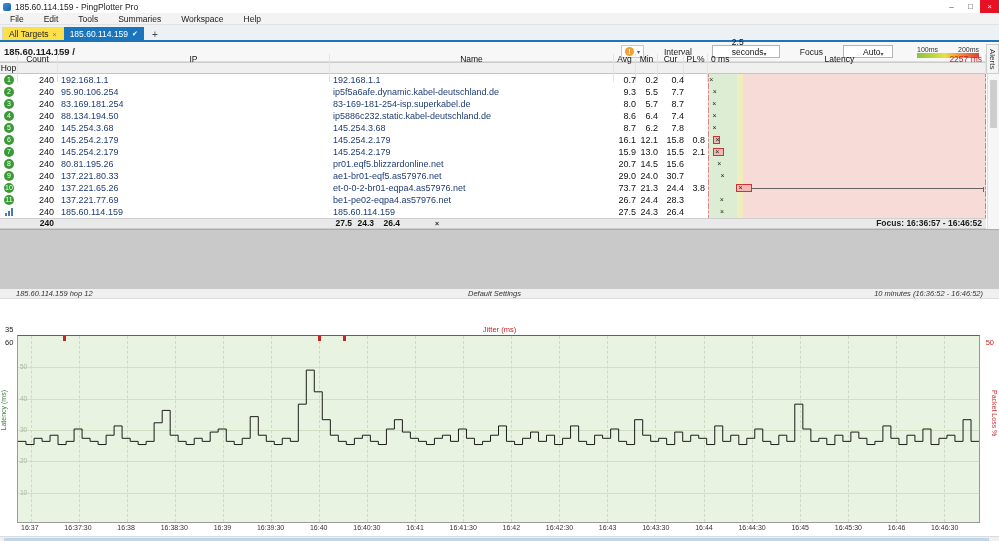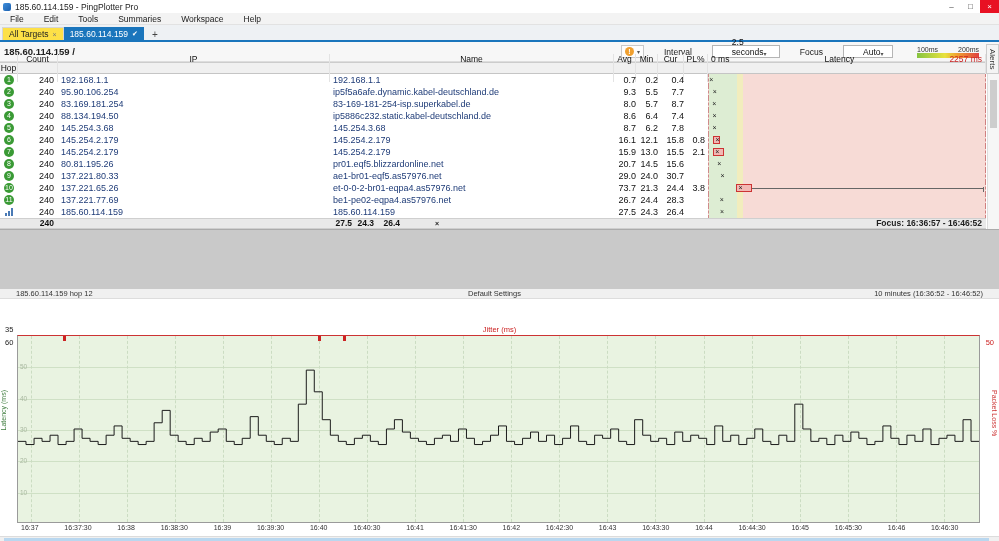--- a/index.html
+++ b/index.html
@@ -92,21 +92,21 @@
   .rt .col-count { text-align:right; padding-right:4px; }
   .rt .rtlabel { text-align:right; padding-right:6px; }
   .rt .col-avg, .rt .col-min, .rt .col-cur { text-align:right; }
   .rtgraph { position:relative; }
   .rtgraph .focus { position:absolute; right:4px; top:0; font-weight:bold; color:#222; }
 
   .grayfill { height:60px; background:#c9c9c9; border-top:1px solid #ababab; }
 
   
   .timeline { position:relative; background:#fff; }
-  .tl-header { height:10px; display:flex; align-items:flex-end; background:#f0f0f0; border-bottom:1px solid #ddd; font-size:7.5px; color:#333; }
+  .tl-header { height:10px; display:flex; align-items:flex-end; background:#f0f0f0; border-bottom:1px solid #ddd; font-size:7.5px; color:#333;font-style:italic; }
   .tl-header .left { width:220px; padding-left:16px; }
   .tl-header .center { flex:1; text-align:center; }
   .tl-header .right { width:230px; text-align:right; padding-right:16px; }
   .tl-band { position:relative; height:36px; background:#fff; }
   .jmax { position:absolute; left:5px; bottom:1px; font-size:7.5px; color:#222; }
   .jlabel { position:absolute; left:50%; transform:translateX(-50%); bottom:1px; font-size:7.5px; color:#cc2222; }
   .tl-graphwrap { position:relative; height:198px; }
   .plot { position:absolute; left:17px; right:19px; top:0; height:188px; background:#e9f3e1; border:1px solid #9a9a9a; border-top:1px solid #cc3333; overflow:hidden; }
   .hgrid { position:absolute; left:0; right:0; height:1px; background:#cfe0c5; }
   .ylabg { position:absolute; left:2px; transform:translateY(-60%); font-size:6.5px; color:#a9b8a0; }

